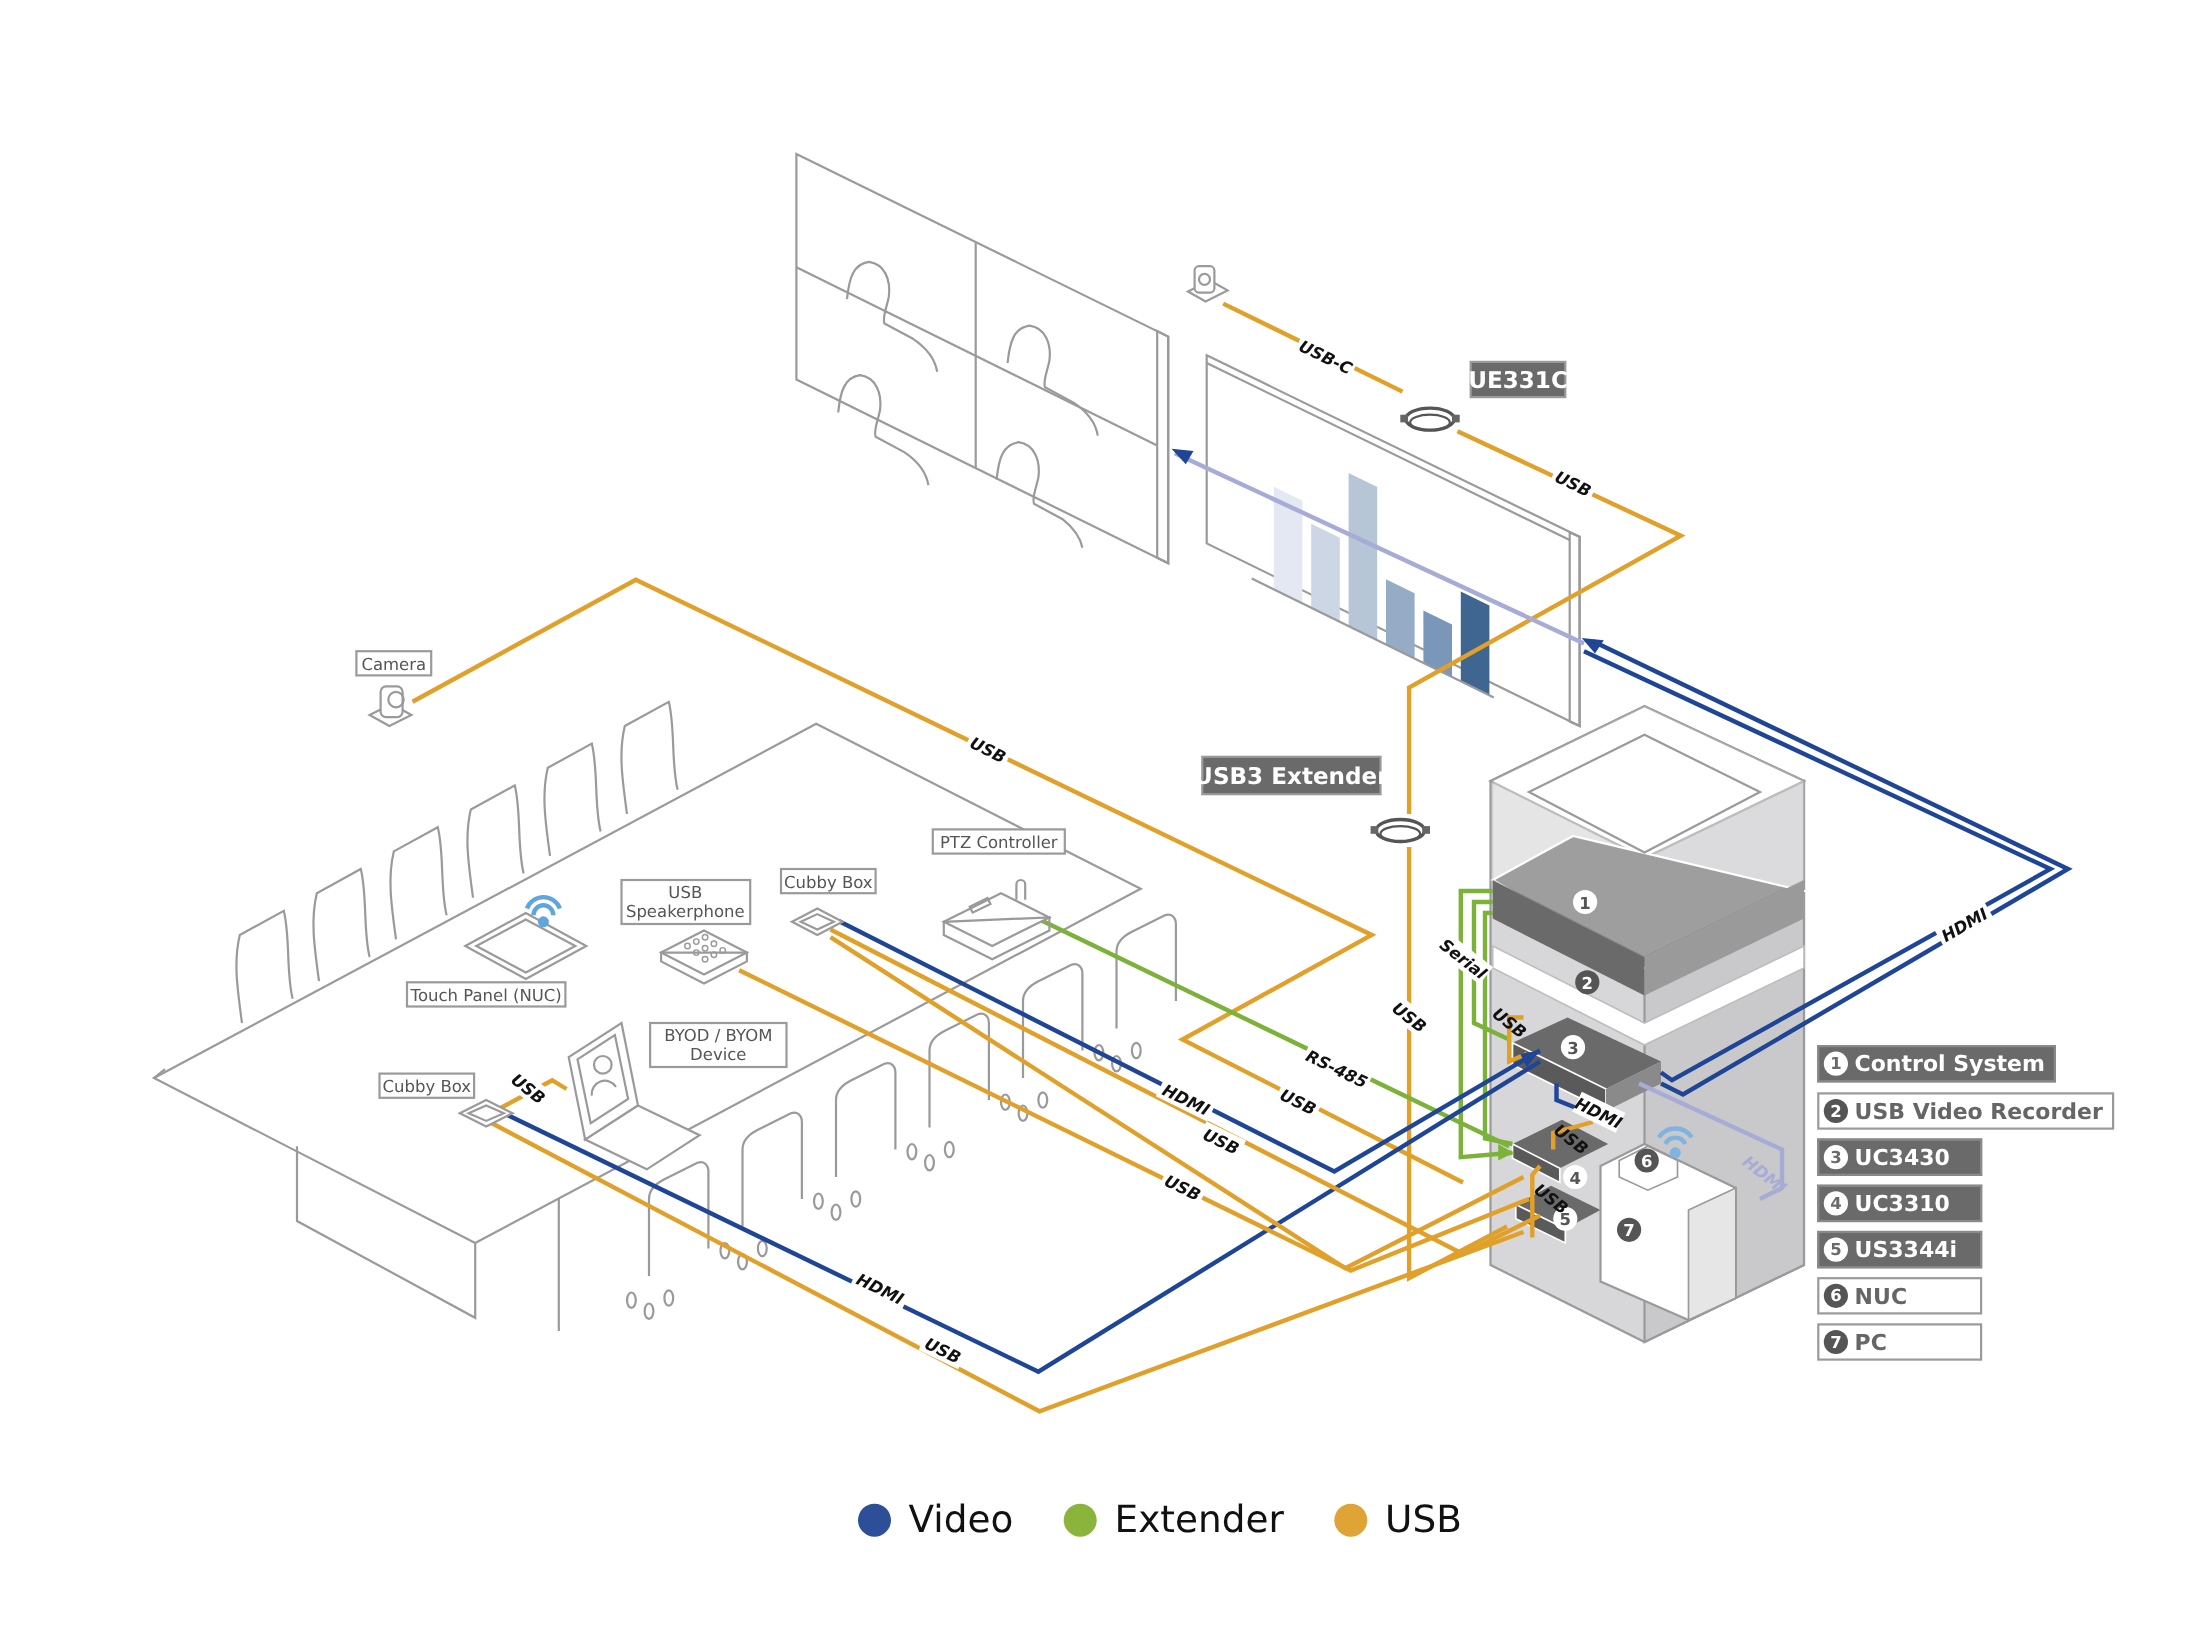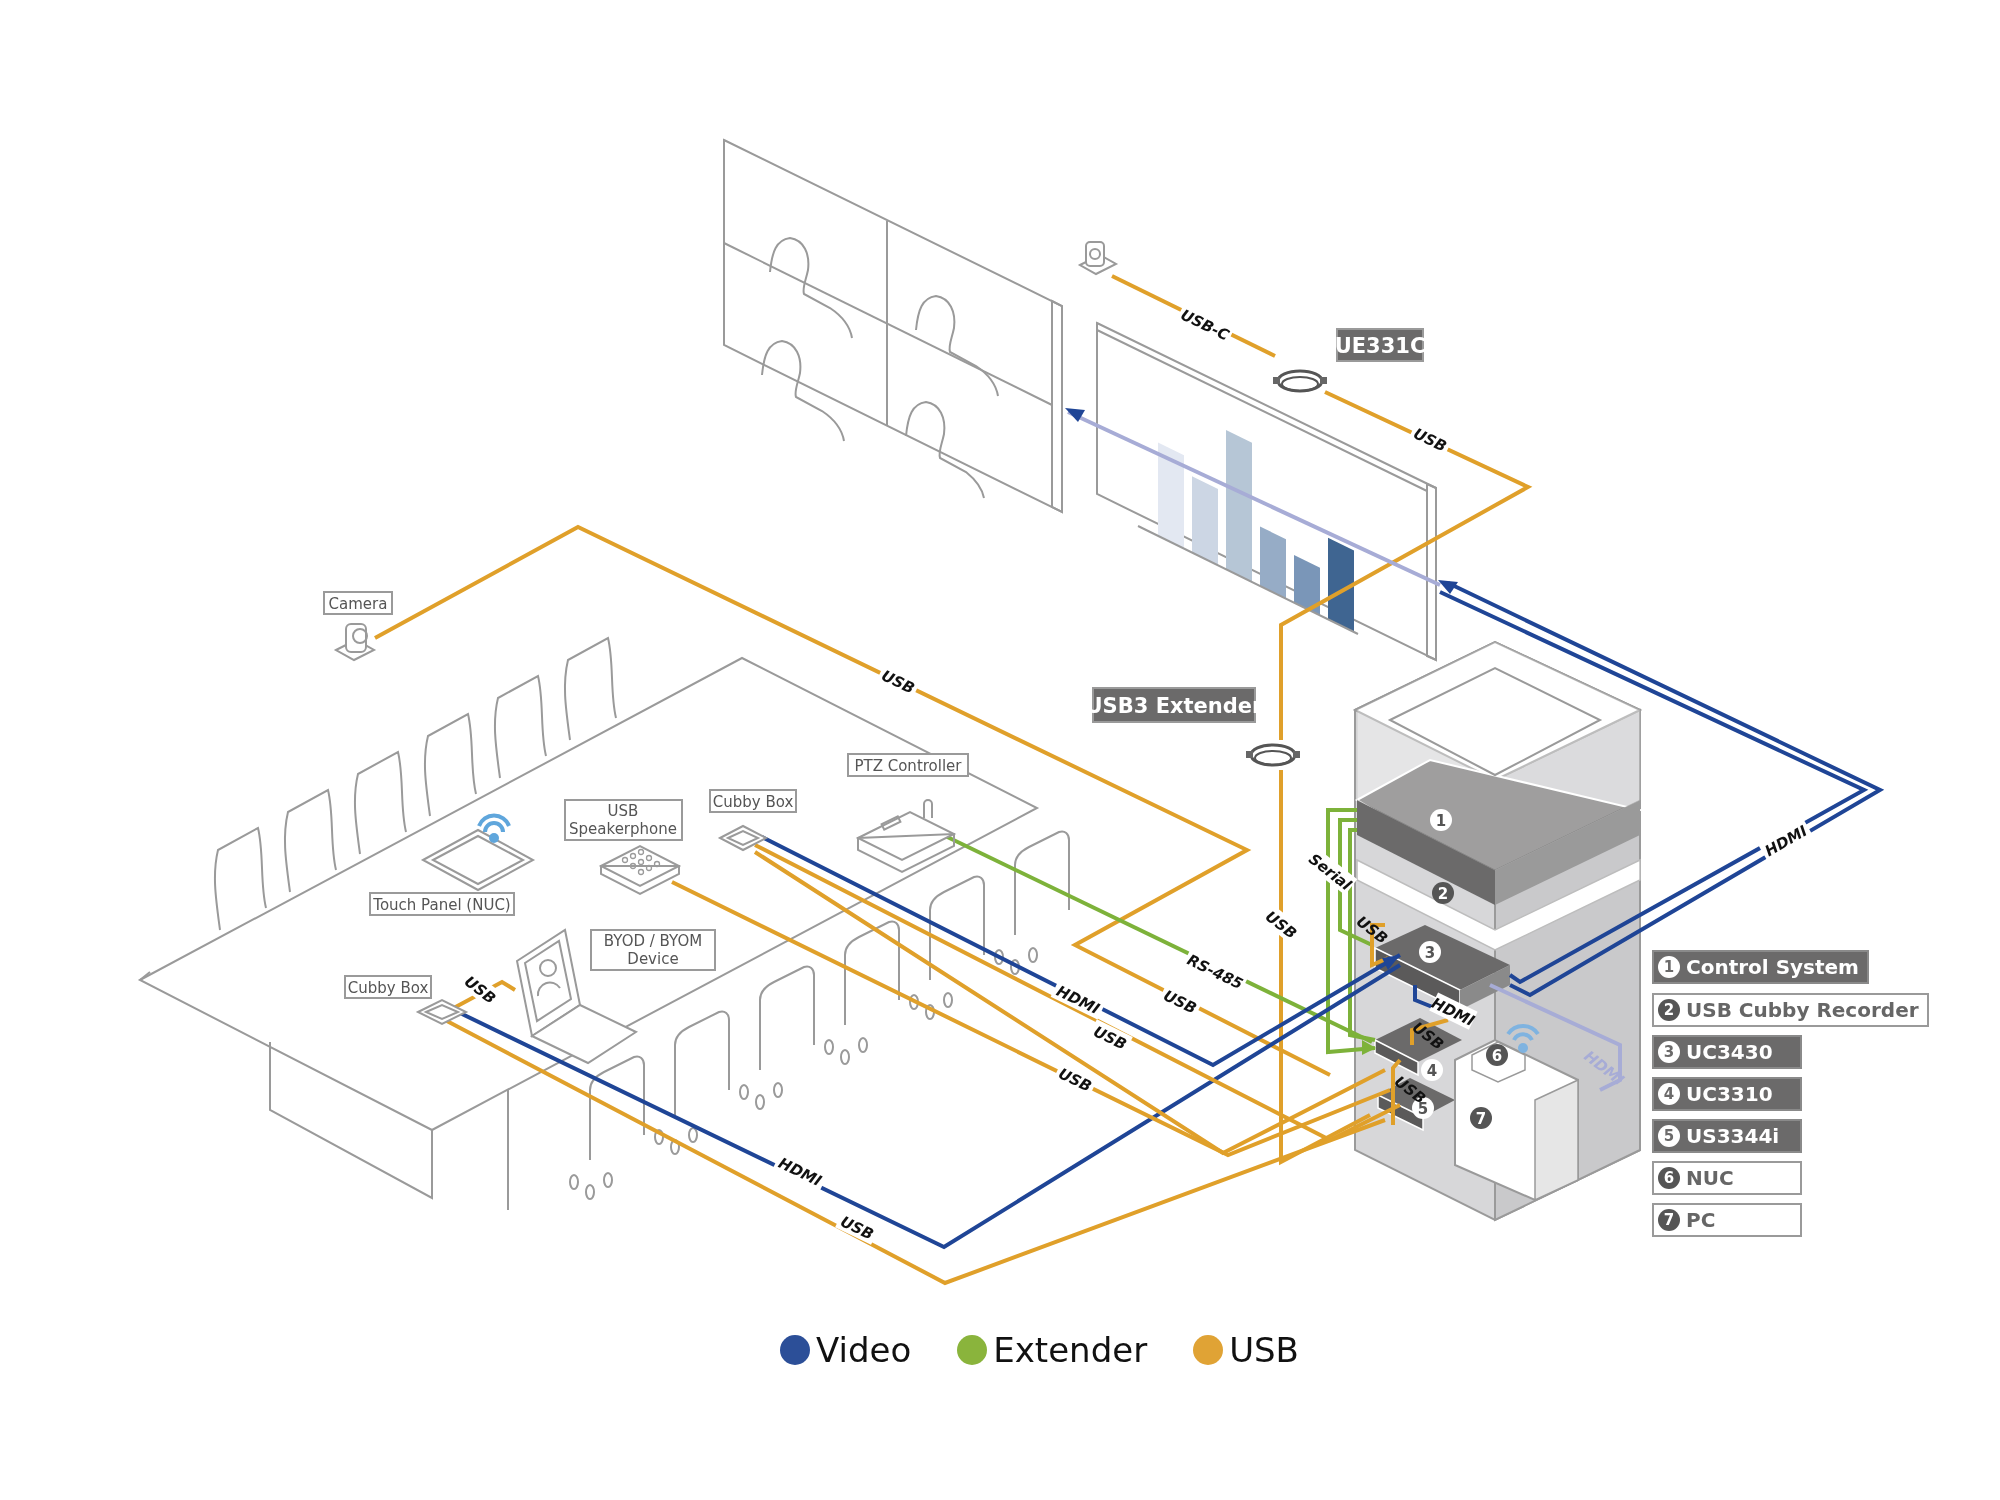--- a/index.html
+++ b/index.html
@@ -13,21 +13,21 @@
   .dev-label { font-family:"DejaVu Sans", sans-serif; font-size:15px; fill:#555; }
   .dark-tag { fill:#6b6a6a; stroke:#9a9a9a; stroke-width:2; }
   .dark-tag-text { font-family:"DejaVu Sans", sans-serif; font-weight:bold; font-size:21px; fill:#ffffff; }
   .legend-key { position:absolute; left:1652px; height:34px; display:flex; align-items:center; box-sizing:border-box; font-family:"DejaVu Sans", sans-serif; font-size:20px; font-weight:bold; padding:0 8px 0 4px; }
   .legend-key.dark { background:#6b6a6a; color:#fff; border:2px solid #8a8a8a; }
   .legend-key.light { background:#fff; color:#666; border:2px solid #9a9a9a; }
   .legend-key .num { display:inline-flex; width:22px; height:22px; border-radius:50%; align-items:center; justify-content:center; font-size:15px; margin-right:6px; }
   .legend-key.dark .num { background:#fff; color:#6b6a6a; }
   .legend-key.light .num { background:#555; color:#fff; }
   .cable-legend { position:absolute; top:1330px; left:780px; display:flex; align-items:center; gap:46px; font-family:"DejaVu Sans", sans-serif; font-size:34px; color:#111; }
-  .cable-legend .item { display:flex; align-items:center; gap:6px; }
+  .cable-legend .item { display:flex; align-items:center; gap:16px;margin-top:32px; }
   .cable-legend .dot { width:30px; height:30px; border-radius:50%; display:inline-block; }
 </style>
 </head>
 <body>
 
 <svg id="diagram" viewBox="0 0 2000 1500" xmlns="http://www.w3.org/2000/svg">
 
   <g>
     <polygon class="outline-fill" points="724,140 1062,306 1062,512 724,345"></polygon>
     <polygon class="outline" points="1052,301 1062,306 1062,512 1052,507"></polygon>
@@ -393,21 +393,21 @@
   </g>
 </svg>
 
 <div>
   <div class="legend-key dark" id="lk0" style="top:950px">
       <span class="num">1</span>
       <span>Control System</span>
     </div>
   <div class="legend-key light" id="lk1" style="top:993px">
       <span class="num">2</span>
-      <span>USB Cubby Recorder</span>
+      <span>USB Video Recorder</span>
     </div>
   <div class="legend-key dark" id="lk2" style="top:1035px;width:150px">
       <span class="num">3</span>
       <span>UC3430</span>
     </div>
   <div class="legend-key dark" id="lk3" style="top:1077px;width:150px">
       <span class="num">4</span>
       <span>UC3310</span>
     </div>
   <div class="legend-key dark" id="lk4" style="top:1119px;width:150px">

